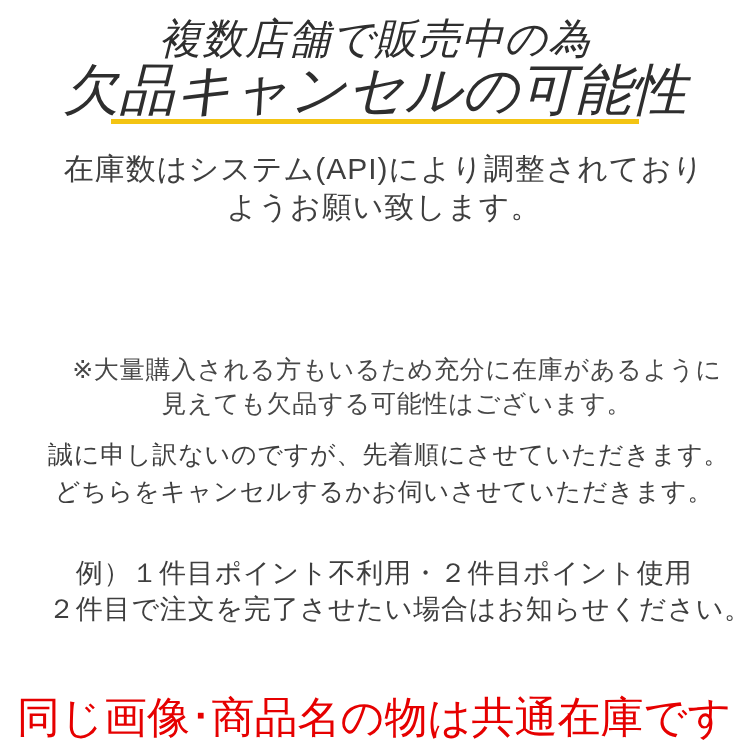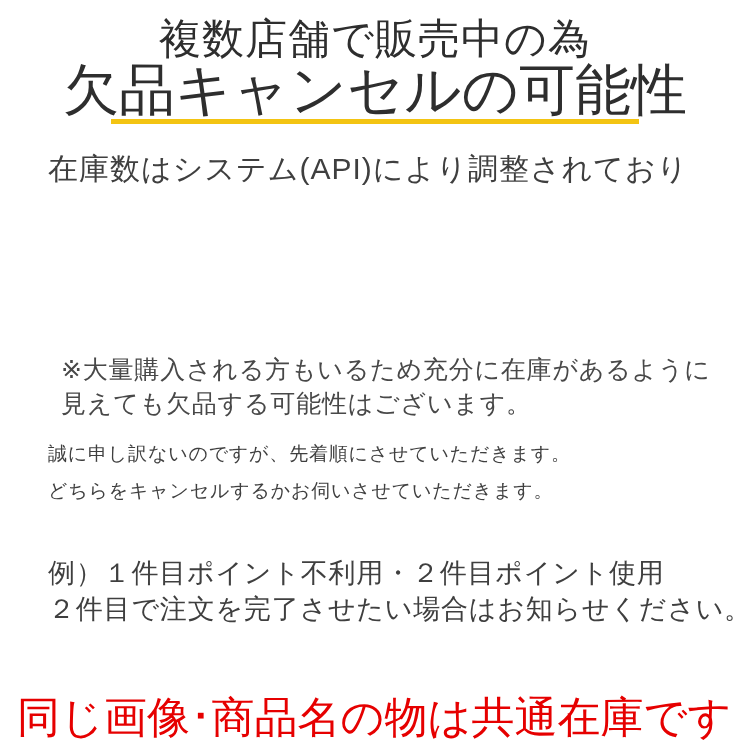--- a/index.html
+++ b/index.html
@@ -13,21 +13,21 @@
     position: relative;
     overflow: hidden;
     font-family: "Liberation Sans", "DejaVu Sans", sans-serif;
   }
   .center-wrap {
     position: absolute;
     left: 0;
     width: 750px;
     text-align: center;
   }
-  #heading-block { top: 14px; }
+  #heading-block { top: 14px; font-style: italic; }
   .heading-line-1 {
     font-size: 42px;
     line-height: 50px;
     letter-spacing: 1px;
     color: var(--heading_text, #2e2e2e);
     font-weight: 400;
     white-space: nowrap;
   }
   .heading-line-2 {
     font-size: 56px;
@@ -41,40 +41,40 @@
     width: 528px;
     height: 5px;
     margin: 3px auto 0 auto;
     background: var(--underline_yellow, #f3c412);
   }
   .body-block {
     position: absolute;
     left: 48px;
     width: 672px;
     color: var(--body_text, #3f3f3f);
-    text-align: left;
+    text-align: center;
   }
   .body-block .line { white-space: nowrap; }
   #inventory-notice {
     top: 150px;
     font-size: 30px;
     line-height: 37.5px;
     letter-spacing: 1px;
   }
   #bulk-purchase-note {
     top: 352px;
     font-size: 25px;
     line-height: 34px;
     letter-spacing: 0.8px;
     color: var(--note_text, #484848);
     margin-left: 13px;
   }
   #first-come-policy {
     top: 436px;
-    font-size: 19px;
+    font-size: 25px;
     line-height: 36.5px;
     letter-spacing: 0.8px;
   }
   #example-block {
     top: 555px;
     font-size: 27px;
     line-height: 36px;
     letter-spacing: 0.8px;
   }
   #footer-notice {
@@ -94,20 +94,21 @@
 <body style="background: rgb(255, 255, 255);">
 
 <div class="center-wrap" id="heading-block">
   <div class="heading-line-1">複数店舗で販売中の為</div>
   <div class="heading-line-2">欠品キャンセルの可能性</div>
   <div class="heading-underline"></div>
 </div>
 
 <div class="body-block" id="inventory-notice">
   <div class="line">在庫数はシステム(API)により調整されており</div>
+  <div class="line">ようお願い致します。</div>
 </div>
 
 <div class="body-block" id="bulk-purchase-note">
   <div class="line">※大量購入される方もいるため充分に在庫があるように</div>
   <div class="line">見えても欠品する可能性はございます。</div>
 </div>
 
 <div class="body-block" id="first-come-policy">
   <div class="line">誠に申し訳ないのですが、先着順にさせていただきます。</div>
   <div class="line">どちらをキャンセルするかお伺いさせていただきます。</div>

